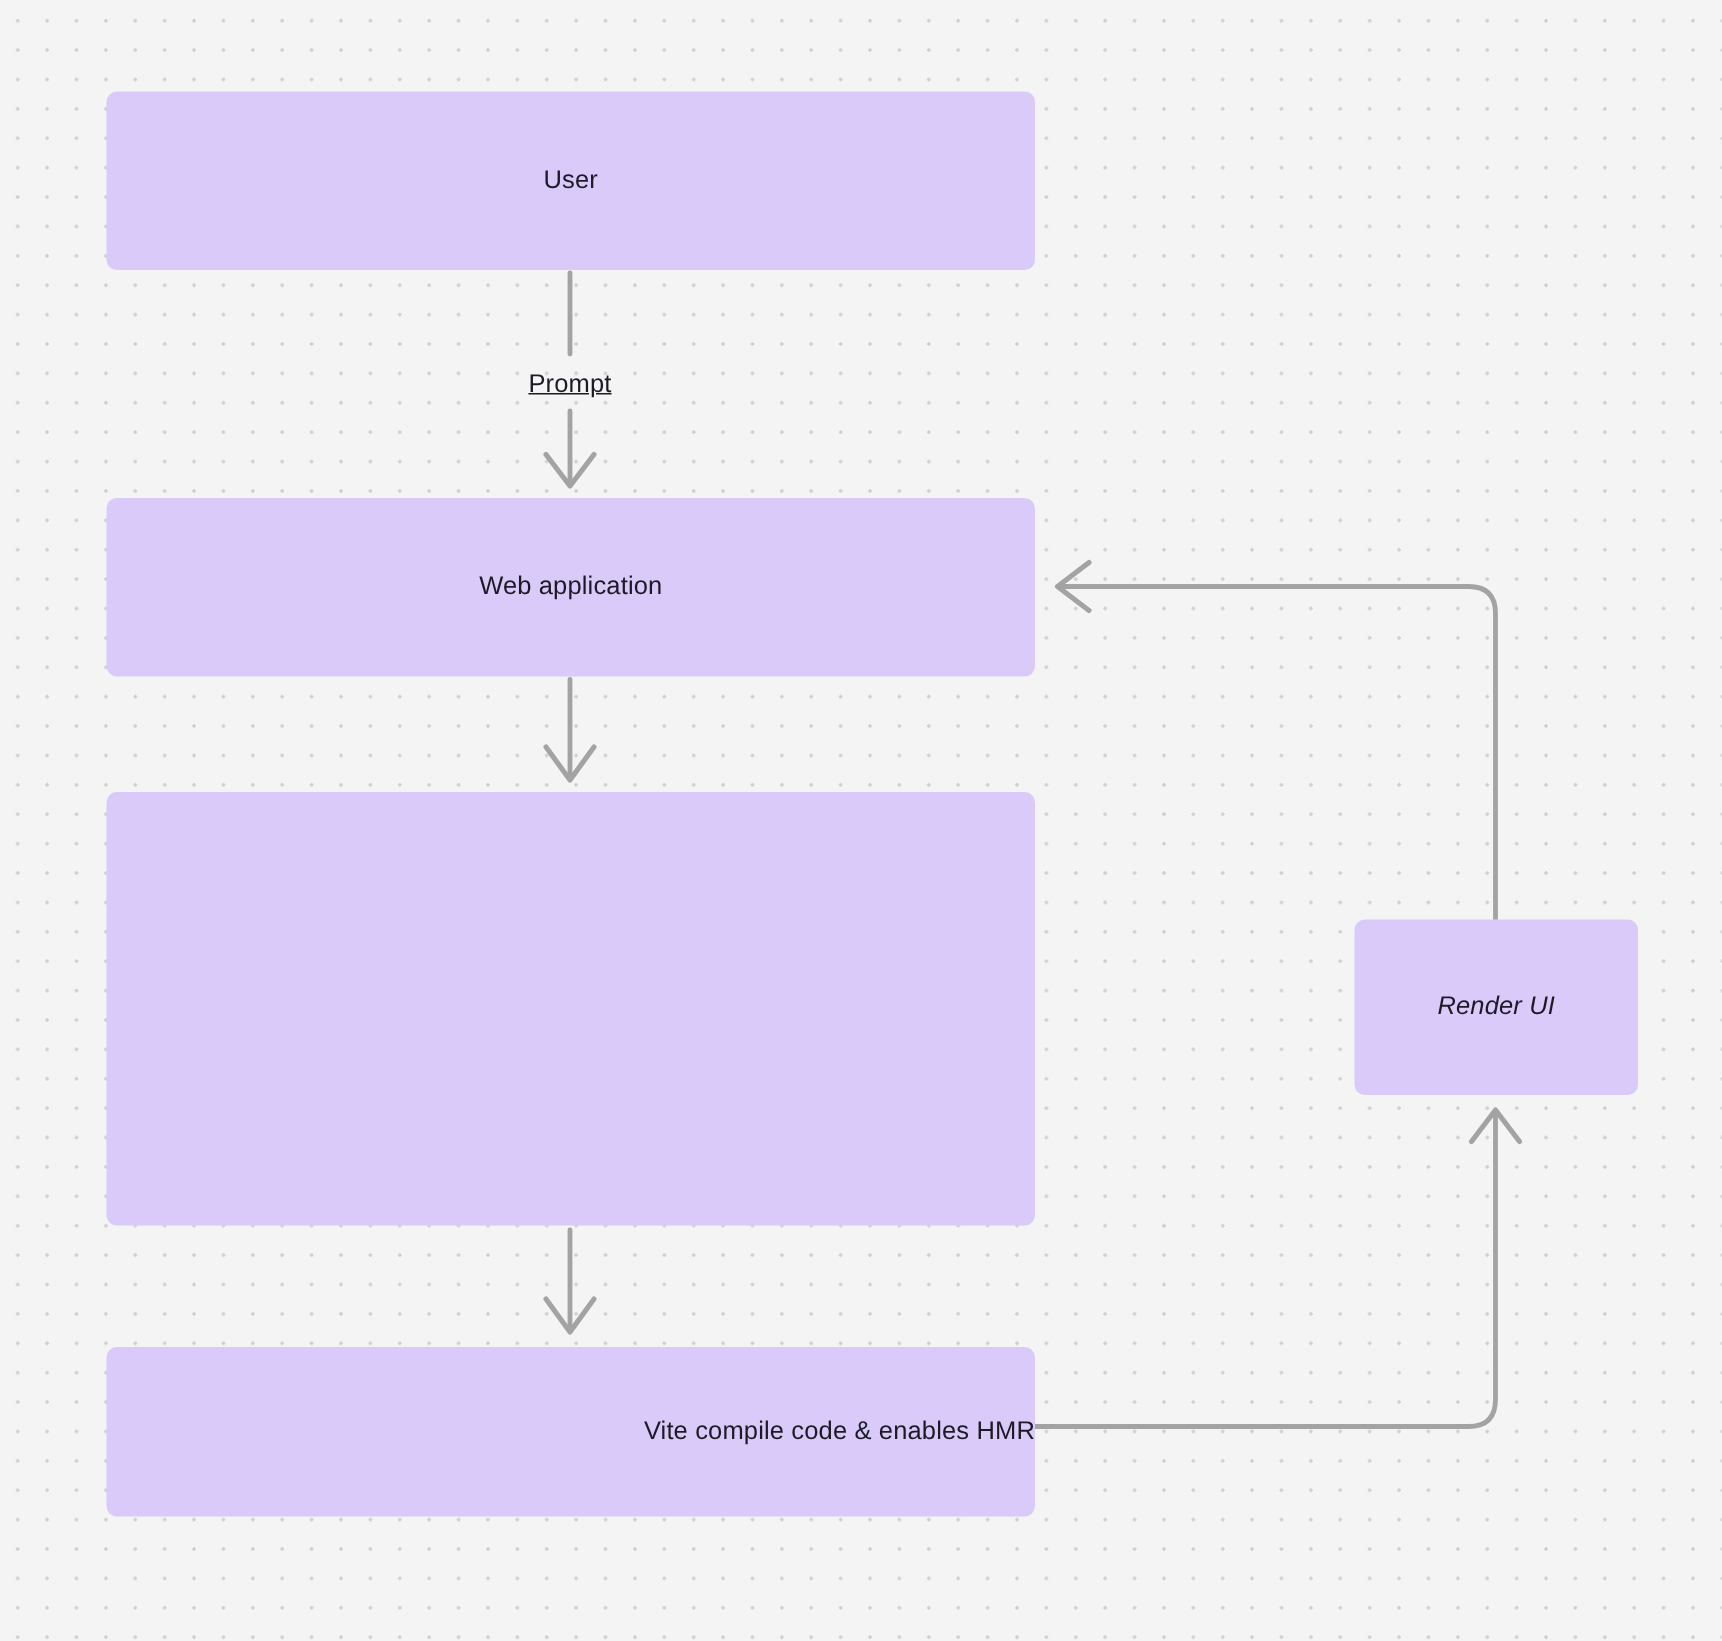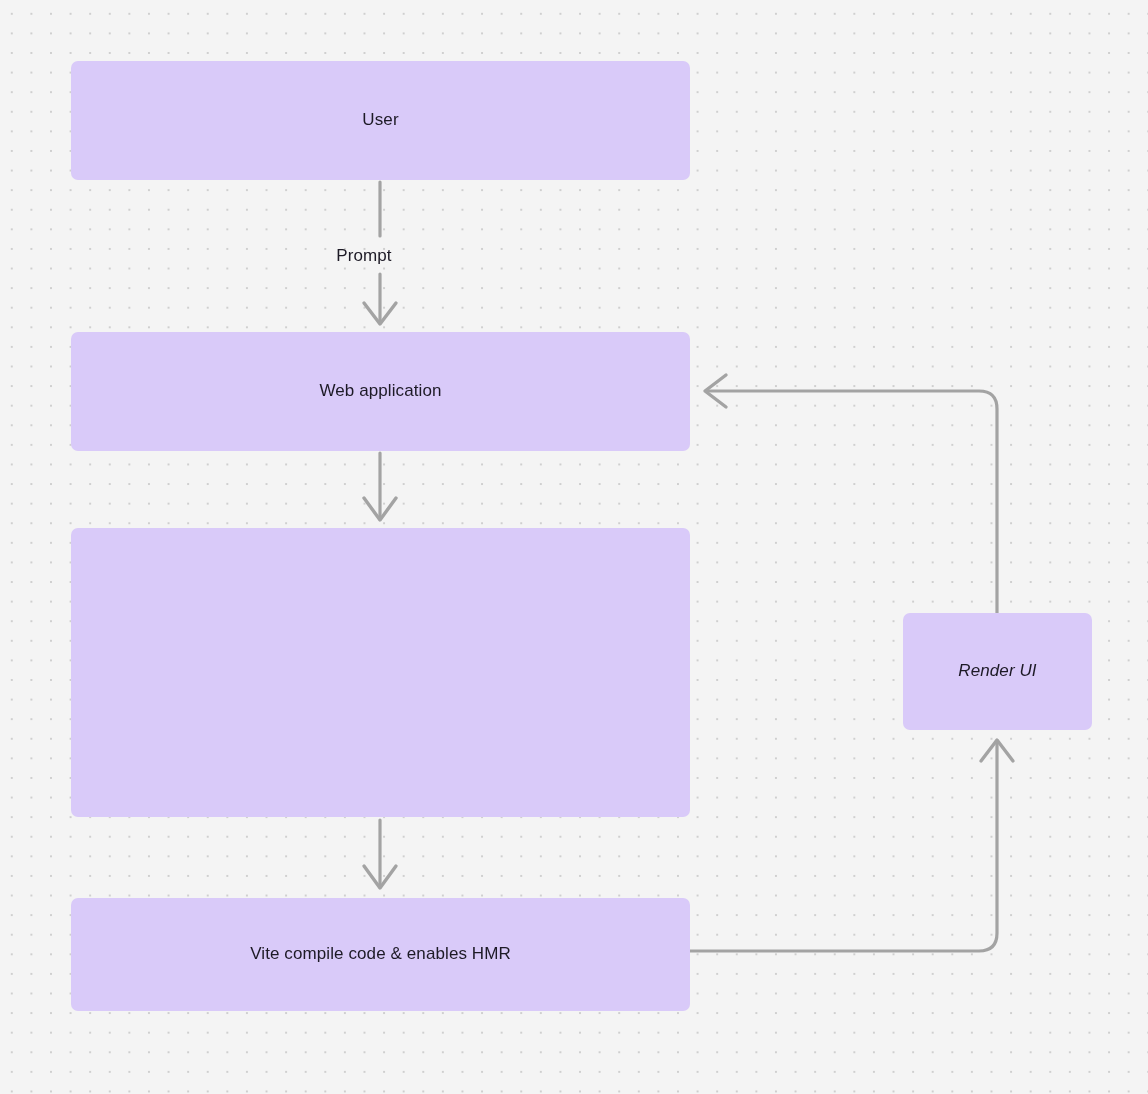--- a/index.html
+++ b/index.html
@@ -57,24 +57,24 @@
     color: #1d1a26;
     letter-spacing: 0.1px;
     white-space: nowrap;
     text-align: center;
   }
 
   
   #node-user          { left: 71px;  top: 61px;  width: 619px; height: 119px; }
   #node-webapp        { left: 71px;  top: 332px; width: 619px; height: 119px; }
   #node-components    { left: 71px;  top: 528px; width: 619px; height: 289px; }
-  #node-vite          { left: 71px;  top: 898px; width: 619px; height: 113px; }
+  #node-vite          { left: 71px;  top: 898px; width: 619px; height: 113px; justify-content: flex-end; }
   #node-render        { left: 903px; top: 613px; width: 189px; height: 117px; font-style: italic; }
 
-  #label-prompt { left: 299px; top: 246px; width: 130px; }
+  #label-prompt { left: 315px; top: 246px; width: 130px; text-decoration: underline; }
 </style>
 </head>
 <body>
 
 <div id="canvas">
 
   <svg class="edges" viewBox="0 0 1148 1094" width="1148" height="1094">
     <defs></defs>
 
     <g>

